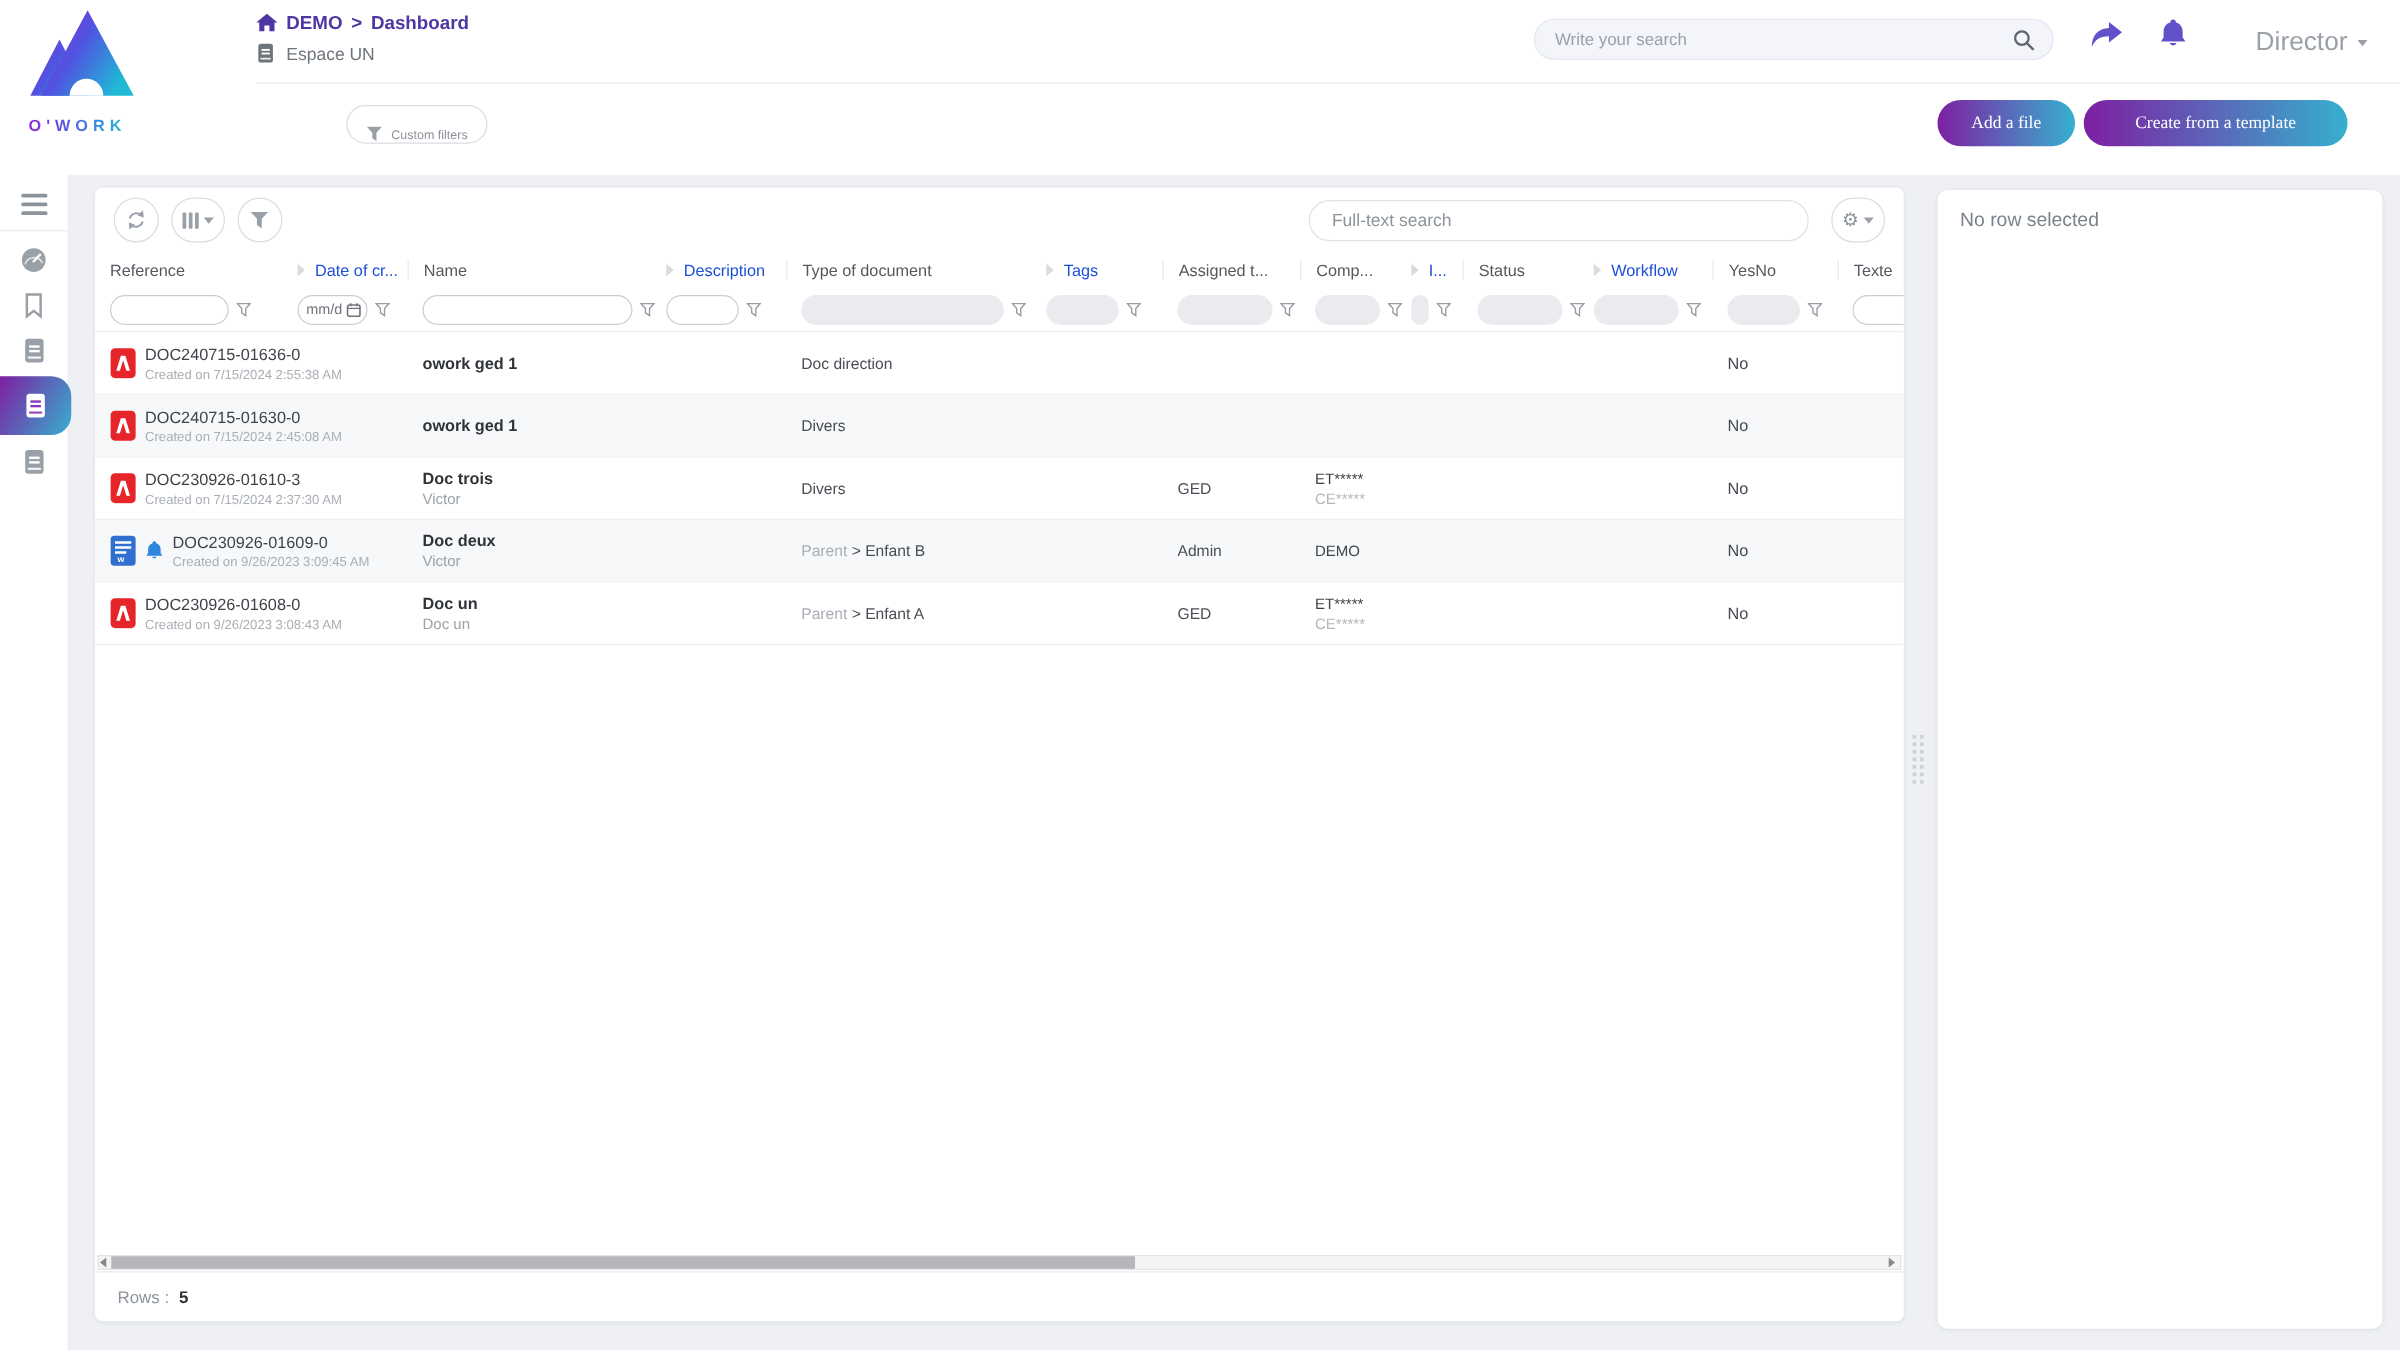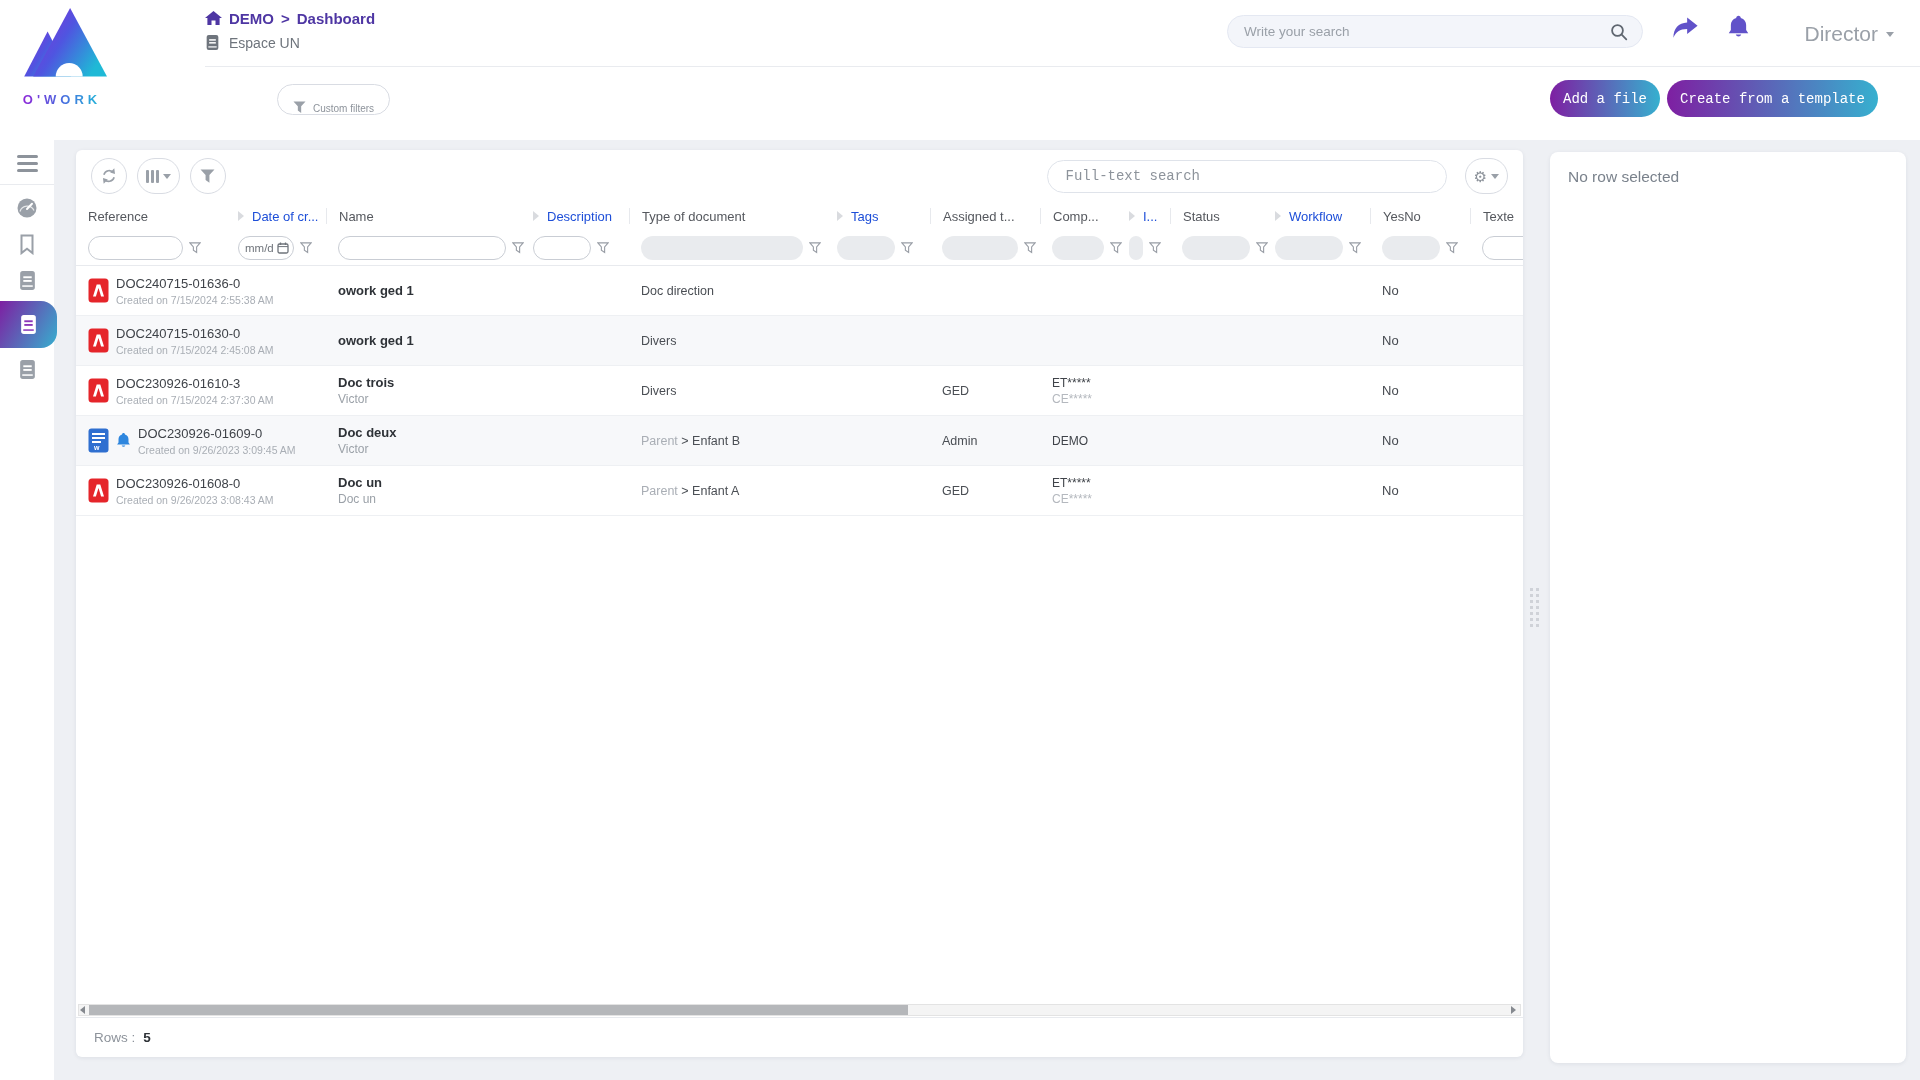--- a/index.html
+++ b/index.html
@@ -30,21 +30,21 @@
     font-size:13.5px;color:#45494f}
   .search-pill input::placeholder{color:#9aa0a8}
   .top-ic{position:absolute;cursor:pointer}
   .role{position:absolute;right:26px;top:22px;display:flex;align-items:center;gap:8px;
     color:#9aa0a8;font-size:21px;cursor:pointer}
   .role .caret{color:#9aa0a8}
   .custom-filters{position:absolute;left:277px;top:84px;height:31px;border:1px solid #d9dce3;
     border-radius:16px;background:#fff;display:flex;align-items:flex-end;gap:7px;padding:0 15px;
     color:#8d939b;font-size:10px;cursor:pointer}
   .gbtn{position:absolute;top:80px;height:37px;border:none;border-radius:19px;color:#fff;
-    font-family:Liberation Mono, monospace;font-size:14px;display:flex;align-items:center;justify-content:center;
+    font-family:Liberation Serif, serif;font-size:14px;display:flex;align-items:center;justify-content:center;
     background:linear-gradient(90deg,var(--gradient_start),var(--gradient_end));cursor:pointer}
   .btn-add{left:1550px;width:110px}
   .btn-create{left:1667px;width:211px}
 
   
   .sidebar{position:absolute;left:0;top:0;width:54px;height:1080px;background:#fff;z-index:2;padding-top:148px}
   .sb-item{width:54px;height:30px;display:flex;align-items:center;justify-content:center;
     margin-bottom:6px;cursor:pointer}
   .sb-divider{height:1px;background:#e9ebef;margin:2px 0 8px 0}
   .burger{display:flex;flex-direction:column;gap:4px}
@@ -55,21 +55,21 @@
   
   .main-card{position:absolute;left:76px;top:150px;width:1447px;height:907px;background:#fff;
     border-radius:6px;box-shadow:0 1px 4px rgba(30,40,70,.08);display:flex;flex-direction:column;overflow:hidden}
   .toolbar{height:52px;flex:0 0 auto;display:flex;align-items:center;padding:0 15px;position:relative}
   .tb-left{display:flex;gap:10px;align-items:center}
   .icon-btn{height:36px;min-width:36px;border:1px solid #d9dce3;border-radius:18px;background:#fff;
     display:flex;align-items:center;justify-content:center;gap:4px;color:#9aa0a8;cursor:pointer;padding:0 8px}
   .tb-right{margin-left:auto;display:flex;align-items:center;gap:18px}
   .fts-pill{width:400px;height:33px;border:1px solid #dfe3ea;border-radius:17px;display:flex;
     align-items:center;padding:0 16px}
-  .fts-pill input{flex:1;border:none;outline:none;background:transparent;font-family:Liberation Mono, monospace;
+  .fts-pill input{flex:1;border:none;outline:none;background:transparent;font-family:Liberation Sans, sans-serif;
     font-size:14px;color:#0369a1}
   .fts-pill input::placeholder{color:#8d939b}
   .badge-row{height:46px;flex:0 0 auto;display:flex;align-items:center;padding-left:10px}
   .badge{background:var(--badge);color:#fff;font-size:12.5px;border-radius:12px;padding:5px 13px;cursor:pointer}
 
   .grid{flex:0 0 auto;overflow:hidden;position:relative}
   .grid-inner{min-width:1504px}
   .hrow{display:flex;height:28px;align-items:center}
   .hcell{flex:0 0 auto;display:flex;align-items:center;height:16px;padding:0 8px 0 12px;
     font-size:13px;font-weight:normal;color:#55585e;cursor:pointer;white-space:nowrap;overflow:hidden}

